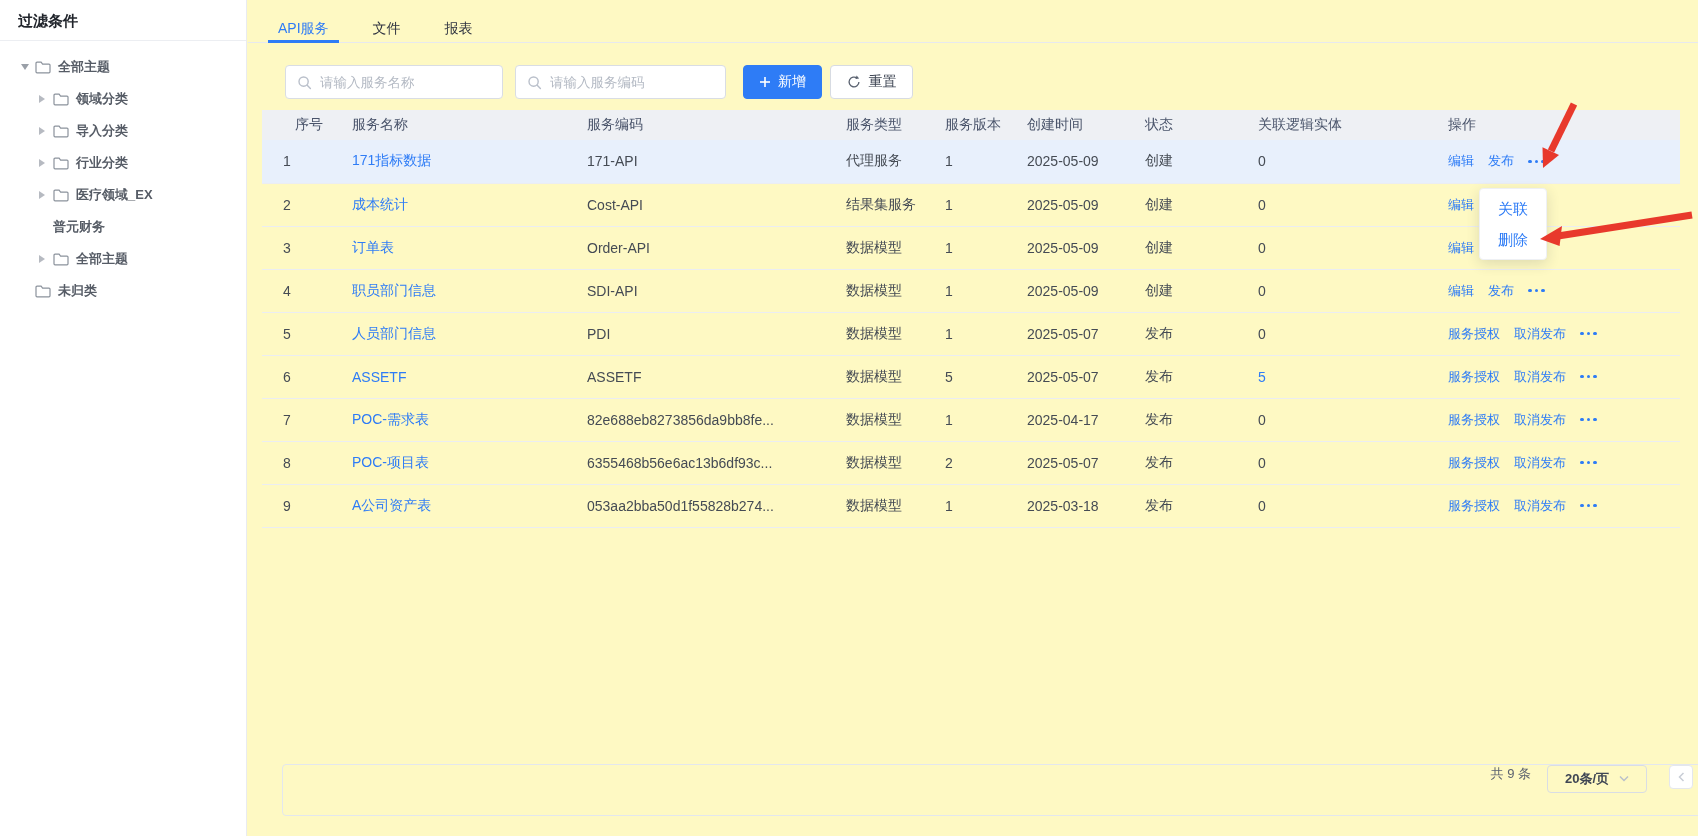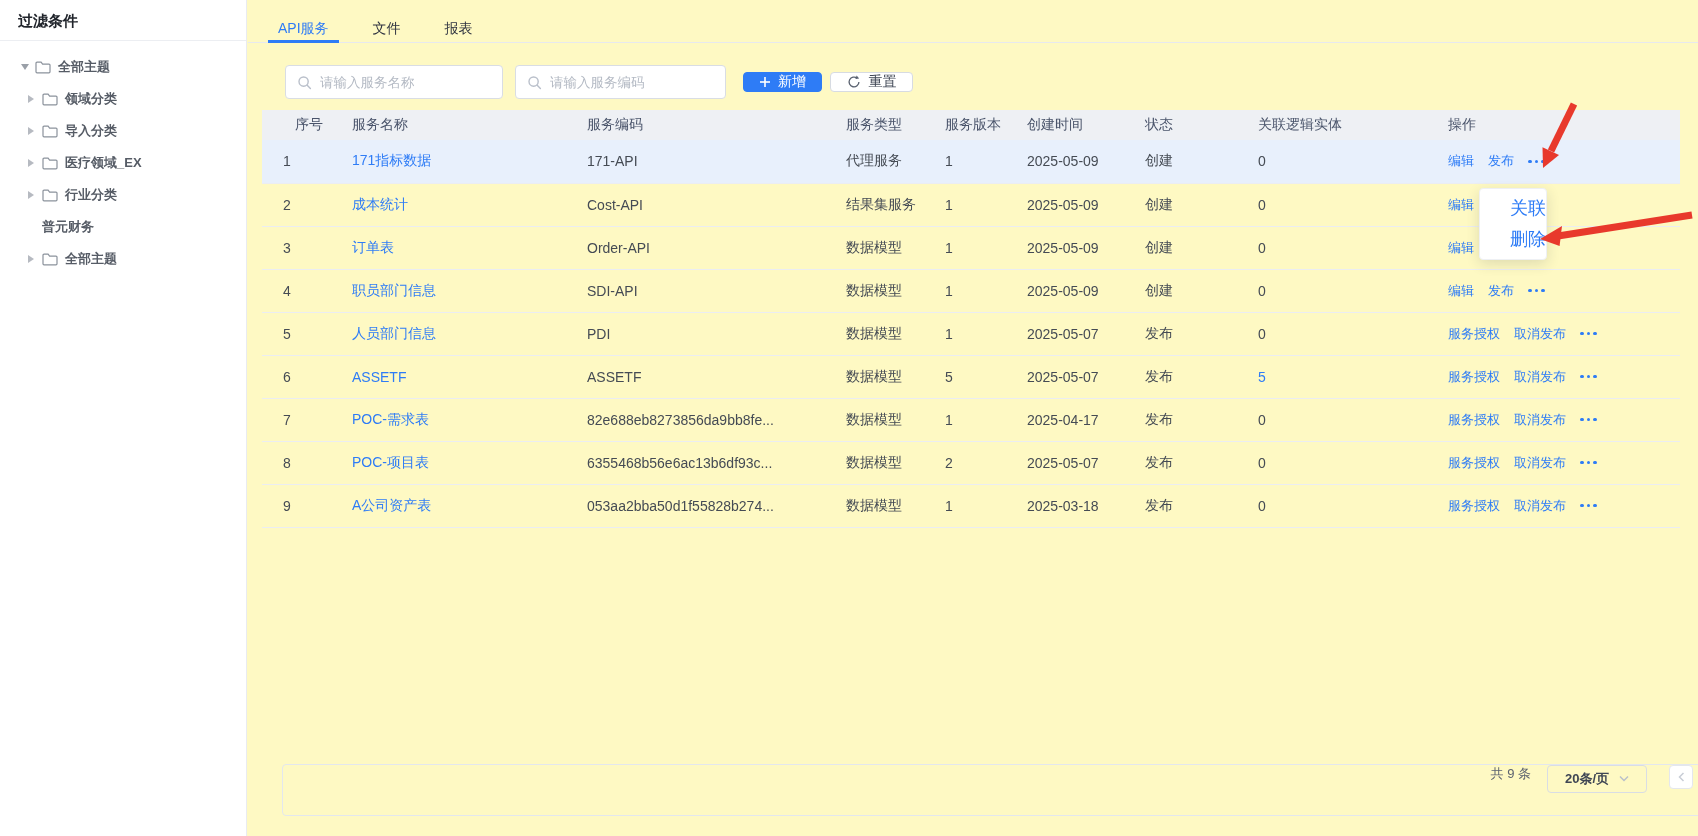--- a/index.html
+++ b/index.html
@@ -6,42 +6,42 @@
   html,body { background:#fff; }
   body { font-family: "Liberation Sans", "DejaVu Sans", sans-serif; }
   .app { position:relative; width:1698px; height:836px; background:#fef9c3; overflow:hidden; color:#40454d; }
 
   
   .sidebar { position:absolute; left:0; top:0; width:247px; height:836px; border-right:1px solid #e9ebf0; background:#fff; }
   .sidebar-title { height:41px; line-height:41px; padding-left:18px; font-size:15px; font-weight:700; color:#20242b; border-bottom:1px solid #eceef2; }
   .tree { padding-top:10px;font-weight:bold; }
   .tree-item { display:flex; align-items:center; height:32px; cursor:pointer; font-size:13px; color:#565c66; }
   .tree-item.lv0 { padding-left:21px; }
-  .tree-item.lv1 { padding-left:28px; }
+  .tree-item.lv1 { padding-left:39px; }
   .caret { width:14px; display:flex; align-items:center; flex:0 0 14px; }
   .caret .tri-right { width:0; height:0; border-left:6px solid #b6bac1; border-top:4px solid transparent; border-bottom:4px solid transparent; }
   .caret .tri-down { width:0; height:0; border-top:6px solid #9aa0a8; border-left:4px solid transparent; border-right:4px solid transparent; }
   .folder { margin-right:7px; display:flex; }
   .tree-label { white-space:nowrap; }
 
   
   .main { position:absolute; left:248px; top:0; right:0; bottom:0; }
   .tabbar { height:43px; border-bottom:1px solid #e7e9ee; padding-left:20px; display:flex; }
   .tab { height:43px; line-height:41px; padding:8px 10px; margin-right:24px; font-size:14px; color:#2f3340; cursor:pointer; }
   .tab.active { color:#2e7cf6; font-weight:500; border-bottom:3px solid #2e7cf6; }
 
   .content { padding:22px 18px 0 14px; }
   .toolbar { display:flex; align-items:center; margin-left:23px; margin-bottom:11px; }
   .search-box { position:relative; height:34px; background:#fff; border:1px solid #d9dde4; border-radius:4px; display:flex; align-items:center; }
   .search-box.name { width:218px; }
   .search-box.code { width:211px; margin-left:12px; }
   .search-box svg { margin:0 8px 0 11px; }
   .search-box input { border:0; outline:0; flex:1; font-size:13.5px; color:#40454d; background:transparent; font-family:inherit; min-width:0; }
   .search-box input::placeholder { color:#b4bac4; }
-  .btn { height:20px; border-radius:4px; display:flex; align-items:center; justify-content:center; font-size:14px; cursor:pointer; }
+  .btn { height:34px; border-radius:4px; display:flex; align-items:center; justify-content:center; font-size:14px; cursor:pointer; }
   .btn-add { width:79px; margin-left:17px; background:#2e7cf6; color:#fff; border:1px solid #2e7cf6; }
   .btn-add svg { margin-right:7px; }
   .btn-reset { width:83px; margin-left:8px; background:#fff; color:#3f4654; border:1px solid #d7dbe2; }
   .btn-reset svg { margin-right:8px; }
 
   
   table { border-collapse:collapse; table-layout:fixed; width:1418px; }
   col.c0{width:90px} col.c1{width:235px} col.c2{width:259px} col.c3{width:99px} col.c4{width:82px}
   col.c5{width:118px} col.c6{width:113px} col.c7{width:190px} col.c8{width:232px}
   thead th { height:30px; background:#eef0f4; font-size:14px; font-weight:500; color:#49536a; text-align:left; padding:0; }
@@ -51,21 +51,21 @@
   tr.highlight td { background:#e8f0fc; }
   a.blue { color:#2e7cf6; text-decoration:none; cursor:pointer; }
   .ops { display:flex; align-items:center; }
   .ops a { font-size:13px; margin-right:14px; }
   .more { display:inline-flex; align-items:center; cursor:pointer; padding:4px 0; }
   .more i { width:3.5px; height:3.5px; border-radius:50%; background:#2e7cf6; margin-right:3px; }
   .more i:last-child { margin-right:0; }
 
   
   .dropdown { position:absolute; left:1479px; top:188px; width:68px; padding:4px 0; background:#fff; border:1px solid #eef0f4; border-radius:4px; box-shadow:0 4px 14px rgba(31,45,61,.14); z-index:40; }
-  .dropdown-item { height:31px; line-height:31px; text-align:right; font-size:18px; color:#2e7cf6; cursor:pointer; }
+  .dropdown-item { height:31px; line-height:31px; text-align:center; font-size:15px; color:#2e7cf6; cursor:pointer; }
 
   
   .page-box { width:1612px; height:52px; margin:236px 0 0 20px; border:1px solid #e3e7ee; border-radius:4px; display:flex; align-items:flex-start; justify-content:flex-end; padding-right:28px; }
   .total { font-size:13px; color:#5c6370; }
   .size-select { width:100px; height:28px; margin-left:16px; border:1px solid #d9dde4; border-radius:4px; display:flex; align-items:center; justify-content:center; font-size:13px; font-weight:600; color:#3f4654; cursor:pointer; }
   .size-select svg { margin-left:10px; }
   .pg-btn { width:24px; height:24px; border:1px solid #e4e7ed; border-radius:4px; display:flex; align-items:center; justify-content:center; background:#fff; }
   .pg-prev { margin-left:22px; cursor:default; }
   .pg-next { margin-left:7px; cursor:default; }
   .pg-num { width:24px; height:24px; margin-left:7px; border:1px solid #2e7cf6; border-radius:4px; color:#2e7cf6; font-size:13px; display:flex; align-items:center; justify-content:center; cursor:pointer; }
@@ -118,47 +118,56 @@
       </div>
       <div class="tree-item lv1">
         <span class="caret">
             <span class="tri-right"></span>
           </span>
         <span class="folder">
             <svg width="16" height="13" viewBox="0 0 16 13">
               <path d="M1 2.2 a1 1 0 0 1 1-1 h4.1 l1.5 1.9 H14 a1 1 0 0 1 1 1 v6.7 a1 1 0 0 1 -1 1 H2 a1 1 0 0 1 -1-1 z" fill="none" stroke="#8b929c" stroke-width="1.2"></path>
             </svg>
           </span>
+        <span class="tree-label">行业分类</span>
+      </div>
+      <div class="tree-item lv1">
+        <span class="caret">
+            <span class="tri-right"></span>
+          </span>
+        <span class="folder">
+            <svg width="16" height="13" viewBox="0 0 16 13">
+              <path d="M1 2.2 a1 1 0 0 1 1-1 h4.1 l1.5 1.9 H14 a1 1 0 0 1 1 1 v6.7 a1 1 0 0 1 -1 1 H2 a1 1 0 0 1 -1-1 z" fill="none" stroke="#8b929c" stroke-width="1.2"></path>
+            </svg>
+          </span>
         <span class="tree-label">医疗领域_EX</span>
-      </div>
-      <div class="tree-item lv1">
-        <span class="caret">
-            <span class="tri-right"></span>
-          </span>
-        <span class="folder">
-            <svg width="16" height="13" viewBox="0 0 16 13">
-              <path d="M1 2.2 a1 1 0 0 1 1-1 h4.1 l1.5 1.9 H14 a1 1 0 0 1 1 1 v6.7 a1 1 0 0 1 -1 1 H2 a1 1 0 0 1 -1-1 z" fill="none" stroke="#8b929c" stroke-width="1.2"></path>
-            </svg>
-          </span>
-        <span class="tree-label">行业分类</span>
       </div>
       <div class="tree-item lv1">
         <span class="caret"></span>
         <span class="tree-label">普元财务</span>
       </div>
       <div class="tree-item lv1">
         <span class="caret">
             <span class="tri-right"></span>
           </span>
         <span class="folder">
             <svg width="16" height="13" viewBox="0 0 16 13">
               <path d="M1 2.2 a1 1 0 0 1 1-1 h4.1 l1.5 1.9 H14 a1 1 0 0 1 1 1 v6.7 a1 1 0 0 1 -1 1 H2 a1 1 0 0 1 -1-1 z" fill="none" stroke="#8b929c" stroke-width="1.2"></path>
             </svg>
           </span>
         <span class="tree-label">全部主题</span>
+      </div>
+      <div class="tree-item lv0">
+        <span class="caret"></span>
+        <span class="folder">
+            <svg width="16" height="13" viewBox="0 0 16 13">
+              <path d="M1 2.2 a1 1 0 0 1 1-1 h4.1 l1.5 1.9 H14 a1 1 0 0 1 1 1 v6.7 a1 1 0 0 1 -1 1 H2 a1 1 0 0 1 -1-1 z" fill="none" stroke="#8b929c" stroke-width="1.2"></path>
+            </svg>
+          </span>
+        <span class="tree-label">未归类</span>
       </div>
     </div>
   </aside>
 
   <div class="main">
     <div class="tabbar">
       <div class="tab active">API服务</div>
       <div class="tab">文件</div>
       <div class="tab">报表</div>
     </div>

